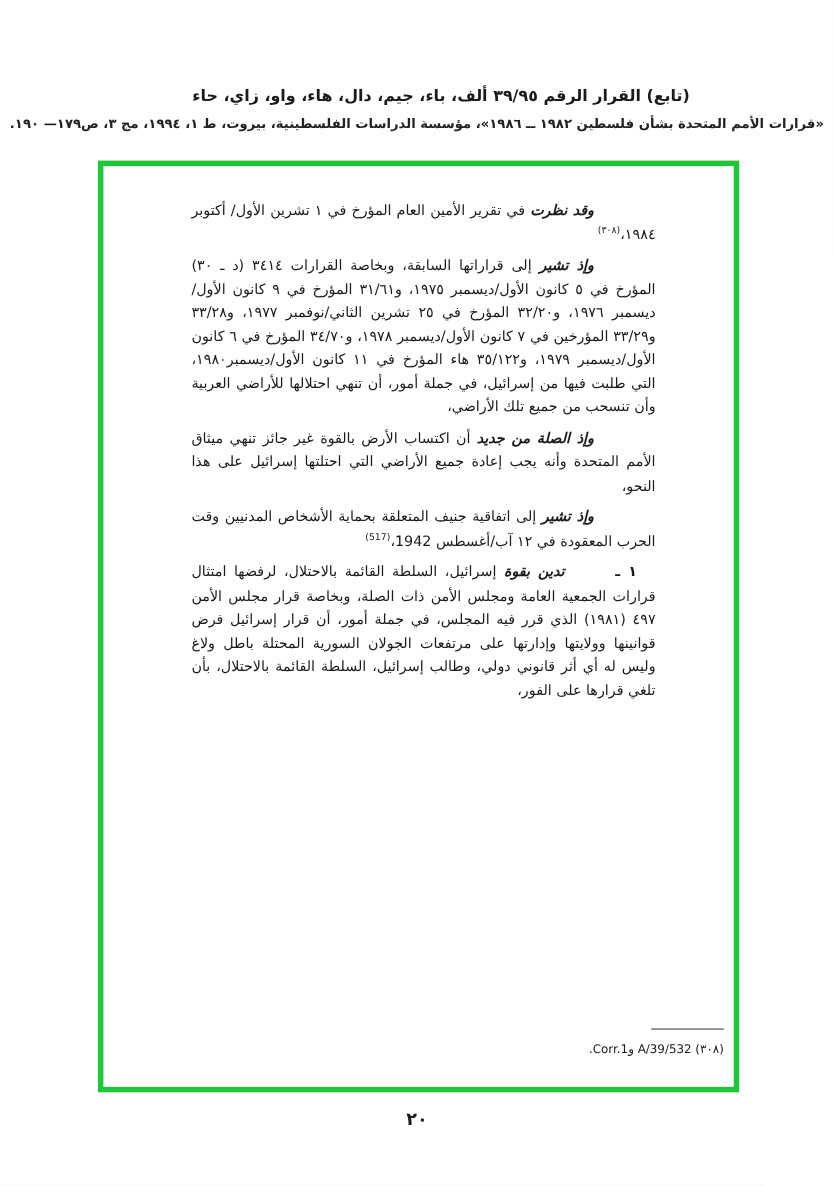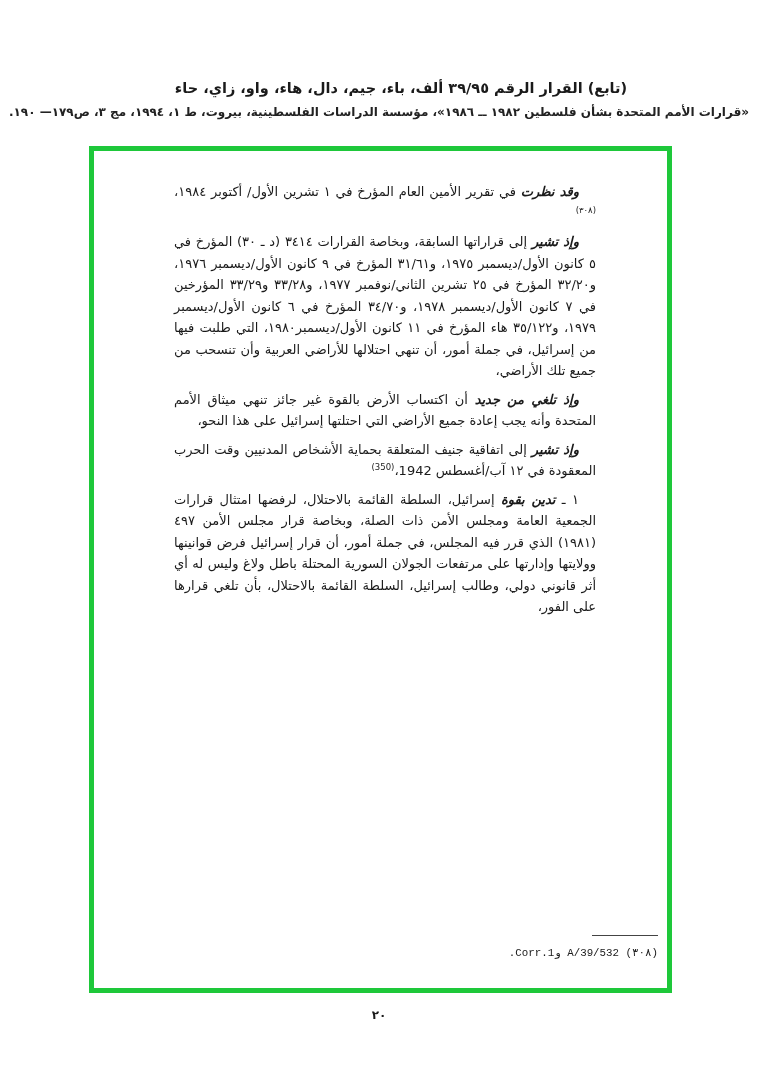--- a/index.html
+++ b/index.html
@@ -23,58 +23,58 @@
     position:absolute; left:89px; top:146px; width:583px; height:847px;
     border:5px solid #4d7c0f; background:#ffffff;
   }
   .body-text {
     position:absolute; top:30px; right:71px; width:422px;
     direction:rtl; text-align:justify;
     font-size:13px; line-height:21.5px;
   }
   .para { margin-bottom:7px; text-indent:17px; }
   .lead { font-weight:bold; font-style:italic; }
-  .prefix { font-weight:normal; }
+  .prefix { font-weight:bold;margin-left:39px; }
   .note-ref {
     font-size:8.5px; vertical-align:super; line-height:0; font-weight:normal;
   }
   .footnotes {
     position:absolute; bottom:26px; right:9px; width:478px;
     direction:rtl; text-align:right;
-    font-size:10.8px; line-height:17px;font-family:Liberation Mono, monospace;
+    font-size:10.8px; line-height:17px;
   }
   .fn-rule {
     width:66px; height:1px; background:#444; margin-bottom:9px;
   }
   .footnote { padding-right:32px; text-indent:-32px; }
   .page-number {
     position:absolute; top:1008px; left:0; width:100%;
-    text-align:center; font-size:12px; font-weight:bold;
+    text-align:center; font-size:16px; font-weight:bold;
   }
 </style>
 </head>
 <body>
 
 <div class="page">
 
   <div class="header-title">(تابع) القرار الرقم ٣٩/٩٥ ألف، باء، جيم، دال، هاء، واو، زاي، حاء</div>
   <div class="header-source">«قرارات الأمم المتحدة بشأن فلسطين ١٩٨٢ ــ ١٩٨٦»، مؤسسة الدراسات الفلسطينية، بيروت، ط ١، ١٩٩٤، مج ٣، ص١٧٩— ١٩٠.</div>
 
   <div class="green-frame" style="border-color: rgb(30, 200, 58);">
 
     <div class="body-text">
 
       <p class="para"><span class="prefix"></span><span class="lead">وقد نظرت</span><span> في تقرير الأمين العام المؤرخ في ١ تشرين الأول/ أكتوبر ١٩٨٤،</span><span class="note-ref">(٣٠٨)</span></p>
 
       <p class="para"><span class="prefix"></span><span class="lead">وإذ تشير</span><span> إلى قراراتها السابقة، وبخاصة القرارات ٣٤١٤ (د ـ ٣٠) المؤرخ في ٥ كانون الأول/ديسمبر ١٩٧٥، و٣١/٦١ المؤرخ في ٩ كانون الأول/ديسمبر ١٩٧٦، و٣٢/٢٠ المؤرخ في ٢٥ تشرين الثاني/نوفمبر ١٩٧٧، و٣٣/٢٨ و٣٣/٢٩ المؤرخين في ٧ كانون الأول/ديسمبر ١٩٧٨، و٣٤/٧٠ المؤرخ في ٦ كانون الأول/ديسمبر ١٩٧٩، و٣٥/١٢٢ هاء المؤرخ في ١١ كانون الأول/ديسمبر١٩٨٠، التي طلبت فيها من إسرائيل، في جملة أمور، أن تنهي احتلالها للأراضي العربية وأن تنسحب من جميع تلك الأراضي،</span><span class="note-ref"></span></p>
 
 
-      <p class="para"><span class="prefix"></span><span class="lead">وإذ تلغي من جديد</span><span> أن اكتساب الأرض بالقوة غير جائز تنهي ميثاق الأمم المتحدة وأنه يجب إعادة جميع الأراضي التي احتلتها إسرائيل على هذا النحو،</span><span class="note-ref"></span></p>
+      <p class="para"><span class="prefix"></span><span class="lead">وإذ الصلة من جديد</span><span> أن اكتساب الأرض بالقوة غير جائز تنهي ميثاق الأمم المتحدة وأنه يجب إعادة جميع الأراضي التي احتلتها إسرائيل على هذا النحو،</span><span class="note-ref"></span></p>
 
-      <p class="para"><span class="prefix"></span><span class="lead">وإذ تشير</span><span> إلى اتفاقية جنيف المتعلقة بحماية الأشخاص المدنيين وقت الحرب المعقودة في ١٢ آب/أغسطس 1942،</span><span class="note-ref">(350)</span></p>
+      <p class="para"><span class="prefix"></span><span class="lead">وإذ تشير</span><span> إلى اتفاقية جنيف المتعلقة بحماية الأشخاص المدنيين وقت الحرب المعقودة في ١٢ آب/أغسطس 1942،</span><span class="note-ref">(517)</span></p>
 
       <p class="para"><span class="prefix">١ ـ </span><span class="lead">تدين بقوة</span><span> إسرائيل، السلطة القائمة بالاحتلال، لرفضها امتثال قرارات الجمعية العامة ومجلس الأمن ذات الصلة، وبخاصة قرار مجلس الأمن ٤٩٧ (١٩٨١) الذي قرر فيه المجلس، في جملة أمور، أن قرار إسرائيل فرض قوانينها وولايتها وإدارتها على مرتفعات الجولان السورية المحتلة باطل ولاغ وليس له أي أثر قانوني دولي، وطالب إسرائيل، السلطة القائمة بالاحتلال، بأن تلغي قرارها على الفور،</span><span class="note-ref"></span></p>
 
     </div>
 
     <div class="footnotes">
       <div class="fn-rule"></div>
       <p class="footnote">(٣٠٨) A/39/532 وCorr.1.</p>
     </div>
 

